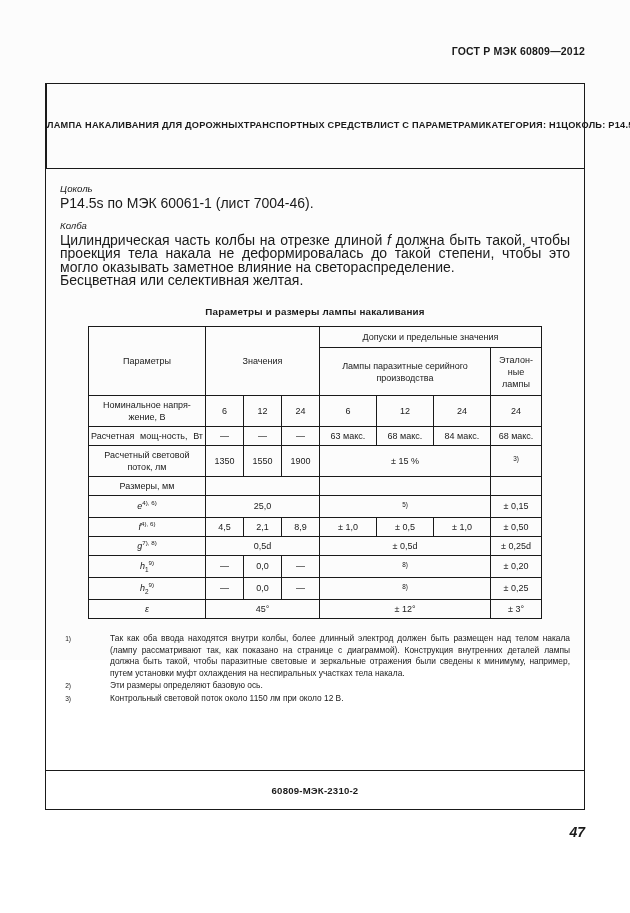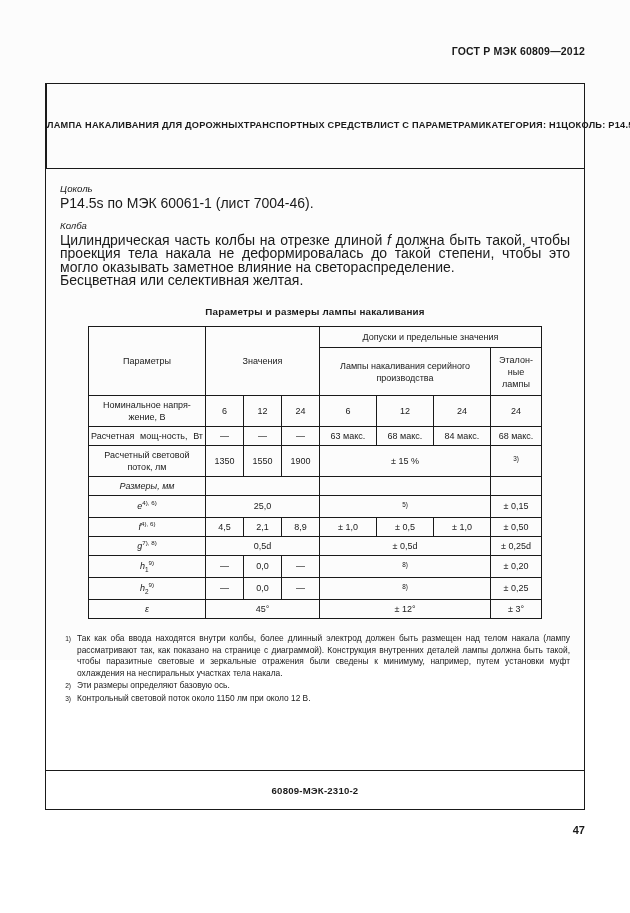--- a/index.html
+++ b/index.html
@@ -150,21 +150,20 @@
     text-align-last: justify;
   }
   td.symlabel {
     text-align: center;
     font-style: italic;
     font-size: 9.6px;
   }
   td.dim-head {
     text-align: left;
     padding-left: 8px;
-    font-style: italic;
   }
   sup, sub {
     font-size: 6.2px;
     font-style: normal;
     line-height: 0;
   }
   sub { font-size: 6.4px; }
   .fn-only {
     font-size: 6.4px;
     vertical-align: super;
@@ -186,20 +185,21 @@
     flex: 0 0 17px;
     text-align: right;
     padding-right: 6px;
     font-size: 6.6px;
     padding-top: 0px;
     box-sizing: border-box;
   }
   .fn-body {
     flex: 1;
     text-align: justify;
+    margin-left: 33px;
   }
 
   
   .code-bar {
     position: absolute;
     left: 0;
     right: 0;
     bottom: 0;
     height: 38px;
     border-top: 1.4px solid #1a1a1a;
@@ -209,21 +209,22 @@
     font-size: 9.6px;
     font-weight: bold;
     letter-spacing: 0.2px;
   }
 
   
   .page-num {
     position: absolute;
     right: 45px;
     top: 824px;
-    font-size: 11px;
+    font-size: 14px;
+    font-style: italic;
     font-weight: bold;
   }
 </style>
 </head>
 <body>
 
 <div class="page">
 
   <div class="std-ref">ГОСТ Р МЭК 60809—2012</div>
 
@@ -266,21 +267,21 @@
           <col style="width:51px">
         </colgroup>
         <tbody>
 
           <tr>
             <td rowspan="2" class="hd-param">Параметры</td>
             <td rowspan="2" colspan="3">Значения</td>
             <td colspan="4">Допуски и предельные значения</td>
           </tr>
           <tr>
-            <td colspan="3">Лампы накаливания серийного производства</td>
+            <td colspan="3">Лампы паразитные серийного производства</td>
             <td>Эталон-ные лампы</td>
           </tr>
 
           <tr>
             <td class="rowlabel">Номинальное напря-жение, В</td>
             <td>6</td>
             <td>12</td>
             <td>24</td>
             <td>6</td>
             <td>12</td>

